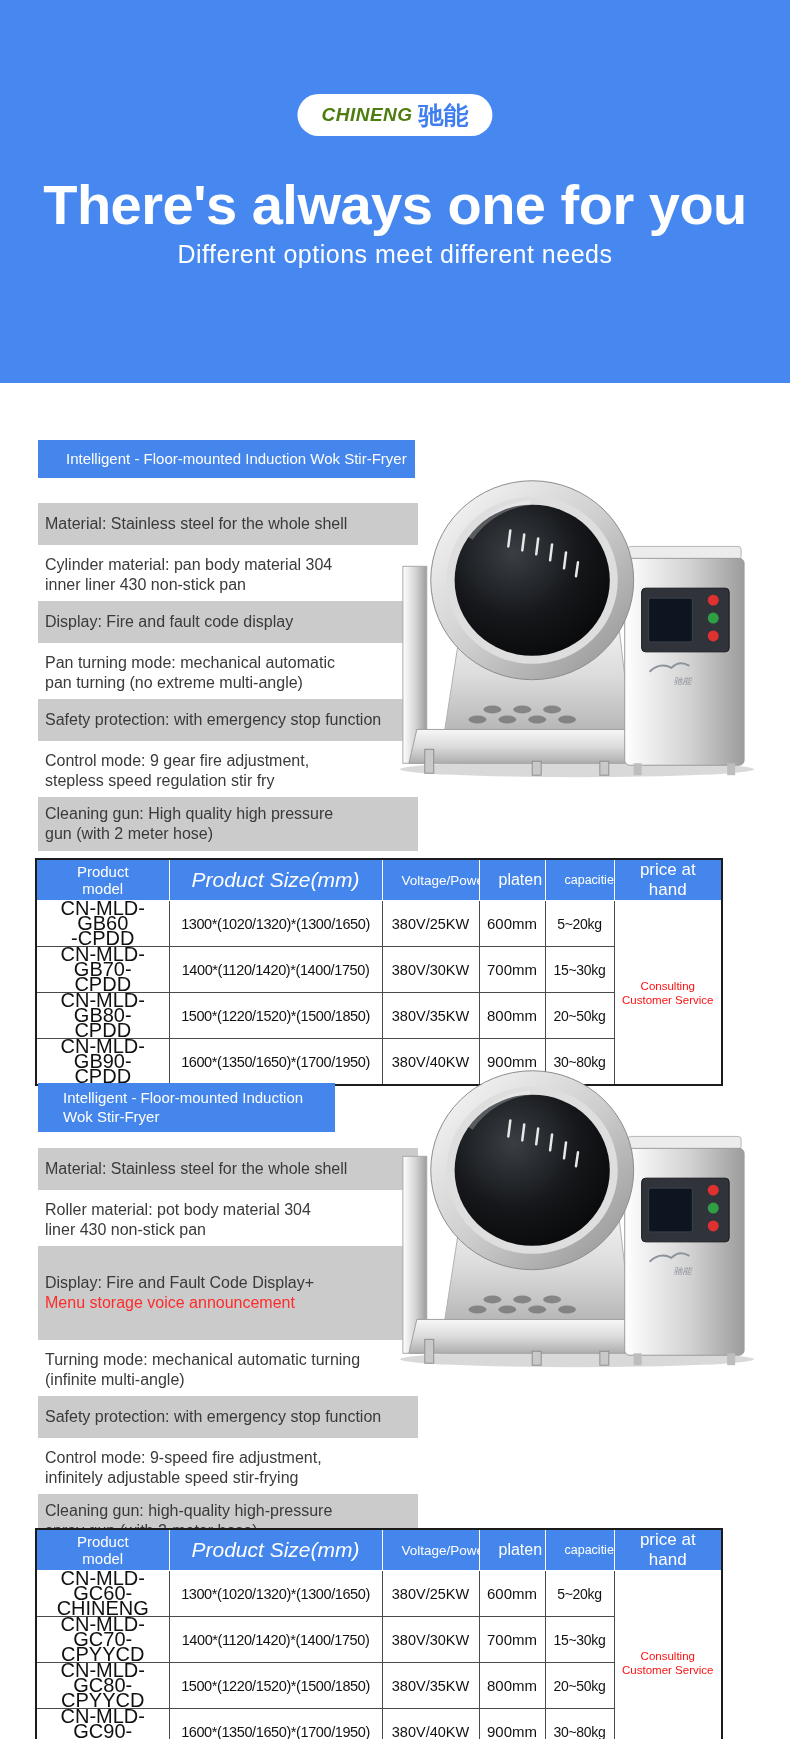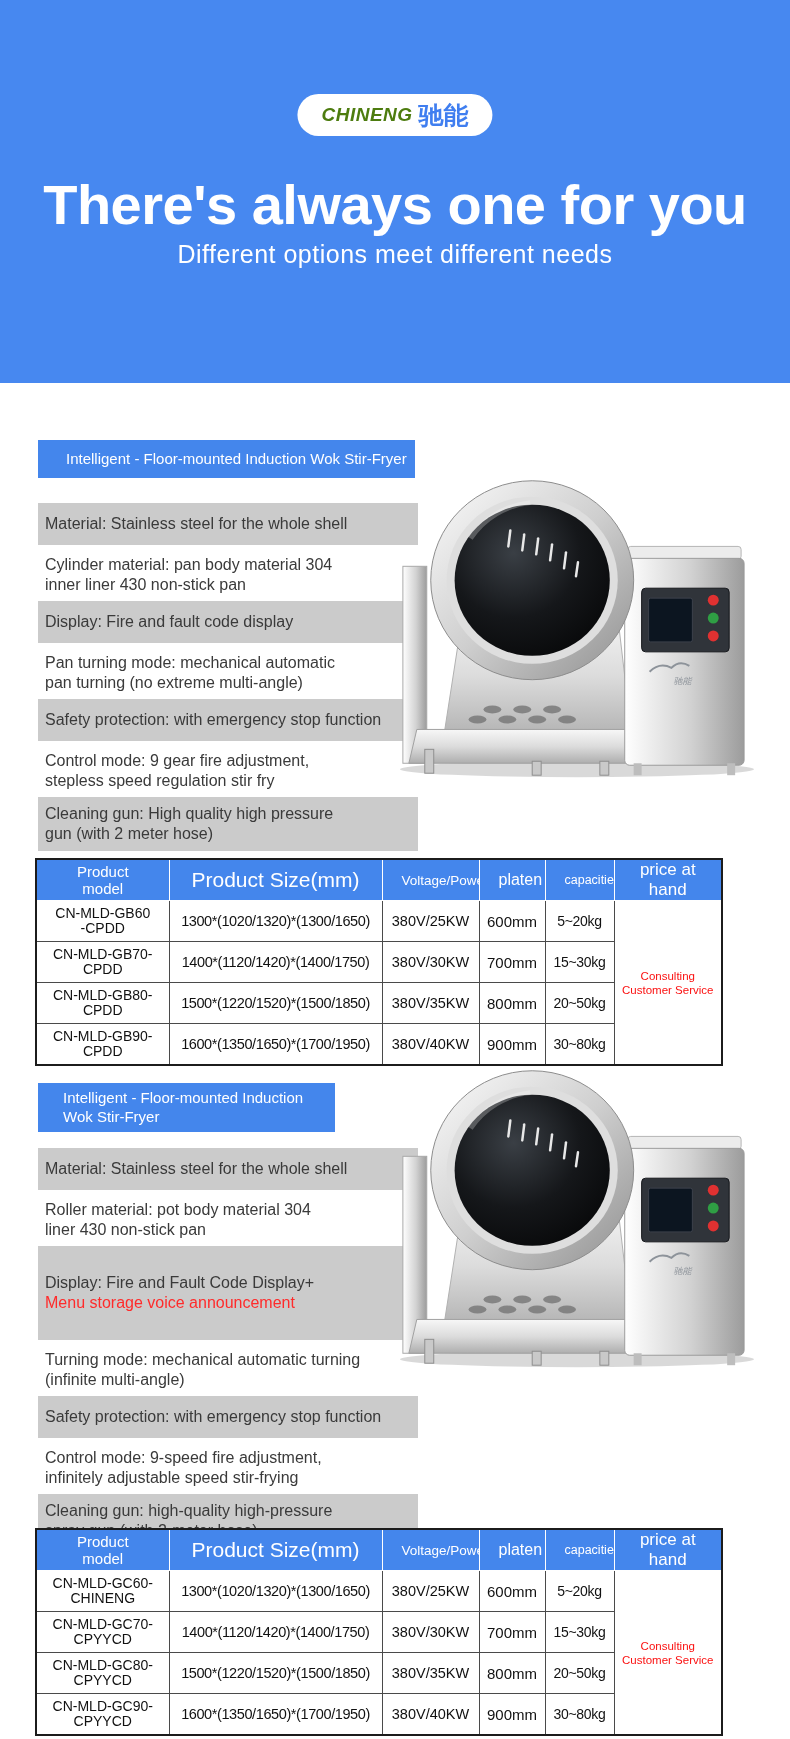--- a/index.html
+++ b/index.html
@@ -45,28 +45,28 @@
   
   .spec-table{position:absolute;left:35px;width:686px;border-collapse:collapse;
     table-layout:fixed;border:2px solid #1c1c1c;}
   .table-1{top:858px;}
   .table-2{top:1528px;}
   .spec-table th{background:#4486ec;color:#ffffff;font-weight:normal;height:38px;
     border:1.5px solid #ffffff;padding:0 19px;overflow:hidden;}
   .spec-table th:first-child{border-left:none;}
   .spec-table th:last-child{border-right:none;}
   .spec-table th.h-model{font-size:15px;}
-  .spec-table th.h-size{font-size:21px;}
+  .spec-table th.h-size{font-size:21px;font-style:italic;}
   .spec-table th.h-power{font-size:13.5px;}
   .spec-table th.h-platen{font-size:16px;}
   .spec-table th.h-cap{font-size:12.5px;}
   .spec-table th.h-price{font-size:17px;}
   .spec-table td{border:1px solid #4a4a4a;height:40px;text-align:center;vertical-align:middle;
     color:#111111;padding:0 1px;overflow:hidden;}
-  .spec-table td.model{font-size:14px;line-height:15px;white-space:pre-line;text-align:center;}
+  .spec-table td.model{font-size:20px;line-height:15px;white-space:pre-line;text-align:center;}
   .spec-table td.size{font-size:14.5px;letter-spacing:-.4px;}
   .spec-table td.power{font-size:14.5px;}
   .spec-table td.platen{font-size:15px;}
   .spec-table td.cap{font-size:14px;letter-spacing:-.3px;}
   .spec-table td.price{color:#fb1111;font-size:11.5px;line-height:14px;}
 </style>
 </head>
 <body>
 
 <svg width="0" height="0" style="position:absolute" aria-hidden="true">

